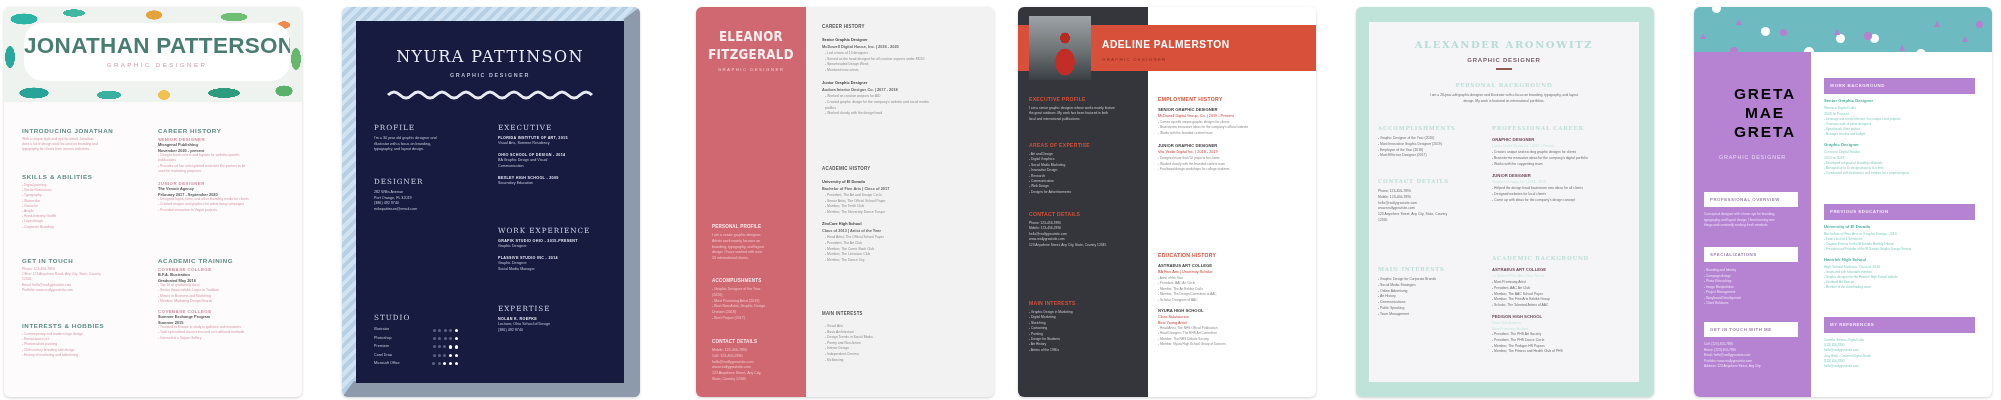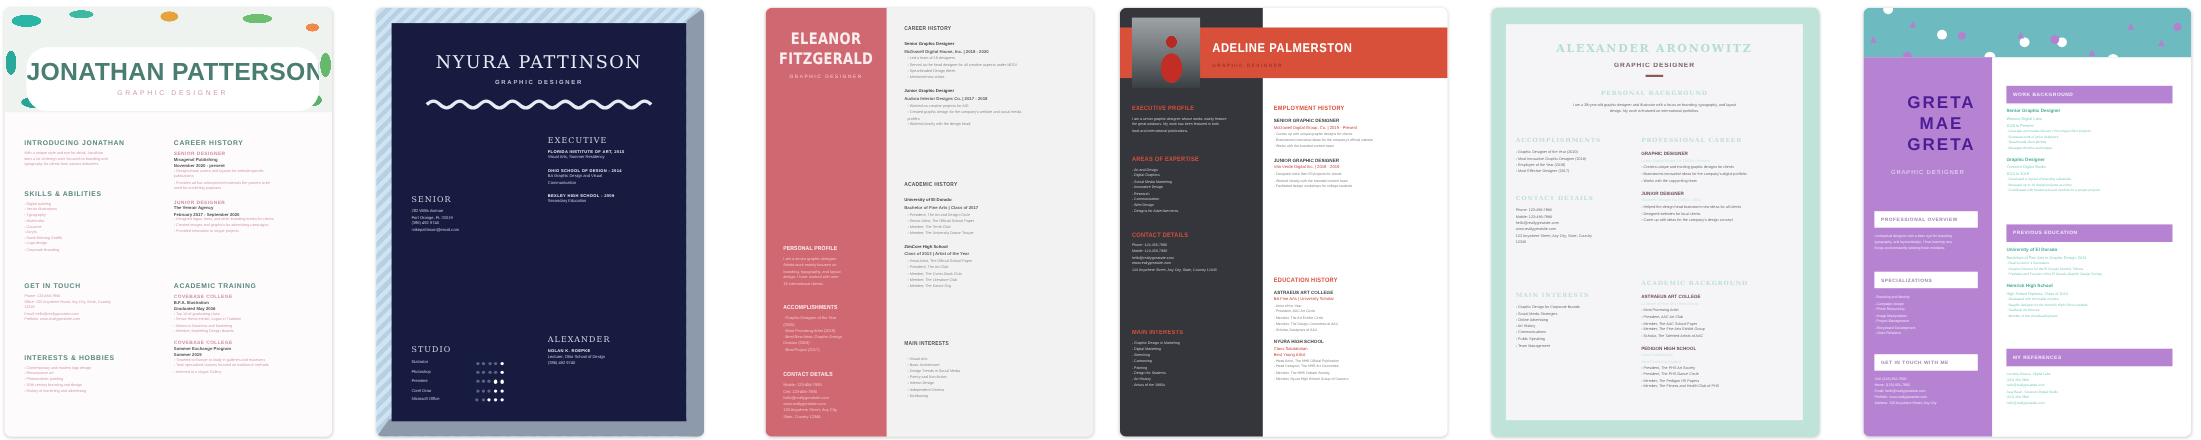--- a/index.html
+++ b/index.html
@@ -19,21 +19,21 @@
       radial-gradient(ellipse 22px 7px at 230px 10px, #6fbf73 60%, transparent 62%),
       radial-gradient(ellipse 10px 6px at 280px 18px, #f08a4b 60%, transparent 62%),
       radial-gradient(ellipse 24px 9px at 30px 86px, #27a398 60%, transparent 62%),
       radial-gradient(ellipse 20px 7px at 105px 88px, #3ab0a0 60%, transparent 62%),
       radial-gradient(ellipse 10px 8px at 160px 88px, #f0c050 60%, transparent 62%),
       radial-gradient(ellipse 26px 8px at 220px 86px, #2d9c7e 60%, transparent 62%),
       radial-gradient(ellipse 14px 9px at 280px 84px, #58b26a 60%, transparent 62%),
       radial-gradient(ellipse 8px 18px at 6px 50px, #2aa89a 60%, transparent 62%),
       radial-gradient(ellipse 8px 18px at 292px 52px, #67b86d 60%, transparent 62%),
       #eef3ef; }
-  #c1 .namebox { position: absolute; left: 20px; top: 36px; width: 266px; height: 58px; background: #ffffff; border-radius: 19px; }
+  #c1 .namebox { position: absolute; left: 20px; top: 16px; width: 266px; height: 58px; background: #ffffff; border-radius: 19px; }
   #c1 .name { position: absolute; left: 0; top: 10px; width: 266px; text-align: center; font-weight: bold; font-size: 22.5px; color: #4a7d72; letter-spacing: 0.3px; }
   #c1 .role { position: absolute; left: 0; top: 38px; width: 266px; text-align: center; font-size: 6.2px; color: #d29aa6; letter-spacing: 2.4px; }
   #c1 .col { position: absolute; }
   #c1 .h { font-weight: bold; font-size: 6.2px; color: #5b8c83; letter-spacing: 0.6px; margin-bottom: 3px; }
   #c1 .sub { font-weight: bold; font-size: 4.4px; color: #d090a0; letter-spacing: 0.4px; margin-top: 2px; }
   #c1 .dark { font-weight: bold; font-size: 3.9px; color: #555; line-height: 5.6px; }
   #c1 .txt { color: #d59aa7; }
 
   
   #c2 { left: 342px; background: repeating-linear-gradient(-45deg, #cfe3f3 0 4px, #b8d0e4 4px 8px); }
@@ -94,21 +94,21 @@
   #c5 .mb { font-weight: bold; font-size: 4.2px; color: #6e4f57; line-height: 7px; }
   #c5 .ml { font-size: 3.4px; color: #c9e6df; line-height: 7px; }
 
   
   #c6 { left: 1694px; background: #ffffff; }
   #c6 .top { position: absolute; left: 0; top: 0; width: 298px; height: 45px; background: #6dbac0; overflow: hidden; }
   #c6 .cdot { position: absolute; border-radius: 50%; background: #ffffff; }
   #c6 .tri { position: absolute; width: 0; height: 0; border-left: 3.5px solid transparent; border-right: 3.5px solid transparent; border-bottom: 6px solid #b67fd0; }
   #c6 .pdot { position: absolute; border-radius: 50%; background: #b67fd0; }
   #c6 .side { position: absolute; left: 0; top: 45px; width: 117px; height: 345px; background: #b683d3; }
-  #c6 .name { position: absolute; left: 0; top: 32px; width: 117px; text-align: center; font-weight: bold; font-size: 15.5px; line-height: 19px; color: #4c1d95; letter-spacing: 1.8px; padding-left: 25px; }
+  #c6 .name { position: absolute; left: 0; top: 32px; width: 117px; text-align: center; font-weight: bold; font-size: 15.5px; line-height: 19px; color: #000000; letter-spacing: 1.8px; padding-left: 25px; }
   #c6 .role { position: absolute; left: 0; top: 102px; width: 117px; text-align: center; font-size: 5.4px; color: #e9d8f3; letter-spacing: 0.8px; }
   #c6 .sbox { position: absolute; left: 10px; width: 94px; height: 15px; background: #ffffff; padding-left: 6px; line-height: 15px; font-weight: bold; font-size: 4.4px; color: #9b86ad; letter-spacing: 0.5px; }
   #c6 .stxt { position: absolute; left: 10px; width: 96px; font-size: 3.2px; line-height: 5.5px; color: #efe3f6; }
   #c6 .hbar { position: absolute; left: 130px; width: 151px; height: 16px; background: #b683d3; padding-left: 6px; line-height: 16px; font-weight: bold; font-size: 4.4px; color: #f3e8fa; letter-spacing: 0.5px; }
   #c6 .mb { font-weight: bold; font-size: 4.2px; color: #4caf9c; line-height: 6.6px; }
   #c6 .ml { font-size: 3.5px; color: #7fcfc1; line-height: 6px; }
   #c6 .mtxt { font-size: 3px; line-height: 5.2px; color: #7fc9bb; }
   #c6 .mcol { position: absolute; left: 130px; width: 155px; }
 </style>
 </head>
@@ -199,23 +199,29 @@
   <div class="card" id="c2">
     <div class="shadowR"></div>
     <div class="shadowB"></div>
     <div class="inner">
       <span class="name t">NYURA PATTINSON</span>
       <span class="role t">GRAPHIC DESIGNER</span>
       <svg class="wave" viewBox="0 0 212 12">
         <path d="M2 6 Q 8 0 14 6 T 26 6 T 38 6 T 50 6 T 62 6 T 74 6 T 86 6 T 98 6 T 110 6 T 122 6 T 134 6 T 146 6 T 158 6 T 170 6 T 182 6 T 194 6 T 206 6" fill="none" stroke="#e8ebf5" stroke-width="3"></path>
       </svg>
 
+      <div class="col" style="left:18px; top:102px; width:110px;">
+        <span class="h t">PROFILE</span>
+        <span class="txt t">I'm a 30 year old graphic designer and</span>
+        <span class="txt t">illustrator with a focus on branding,</span>
+        <span class="txt t">typography, and layout design.</span>
+      </div>
 
       <div class="col" style="left:18px; top:156px; width:110px;">
-        <span class="h t">SENIOR</span>
+        <span class="h t">DESIGNER</span>
         <span class="txt t">282 Willis Avenue</span>
         <span class="txt t">Port Orange, FL 32019</span>
         <span class="txt t">(386) 492 9740</span>
         <span class="txt t">mikepattinson@email.com</span>
       </div>
 
 
       <div class="col" style="left:18px; top:292px; width:110px;">
         <span class="h t">STUDIO</span>
         <div class="skillrow">
@@ -274,23 +280,31 @@
         <span class="h t">EXECUTIVE</span>
         <span class="hb t">FLORIDA INSTITUTE OF ART, 2015</span>
         <span class="txt t">Visual Arts, Summer Residency</span>
         <span class="hb t" style="margin-top:6px;">OHIO SCHOOL OF DESIGN - 2014</span>
         <span class="txt t">BA Graphic Design and Visual</span>
         <span class="txt t">Communication</span>
         <span class="hb t" style="margin-top:6px;">BEXLEY HIGH SCHOOL - 2009</span>
         <span class="txt t">Secondary Education</span>
       </div>
 
+      <div class="col" style="left:142px; top:205px; width:120px;">
+        <span class="h t">WORK EXPERIENCE</span>
+        <span class="hb t">GRAPIK STUDIO OHIO - 2015-PRESENT</span>
+        <span class="txt t">Graphic Designer</span>
+        <span class="hb t" style="margin-top:6px;">PLASSIVE STUDIO INC - 2014</span>
+        <span class="txt t">Graphic Designer</span>
+        <span class="txt t">Social Media Manager</span>
+      </div>
 
       <div class="col" style="left:142px; top:283px; width:120px;">
-        <span class="h t">ALEXANDER</span>
+        <span class="h t">EXPERTISE</span>
         <span class="hb t">NOLAN K. ROEPKE</span>
         <span class="txt t">Lecturer, Ohio School of Design</span>
         <span class="txt t">(386) 492 9740</span>
       </div>
     </div>
   </div>
 
   <div class="card" id="c3">
     <div class="side">
       <span class="name">

